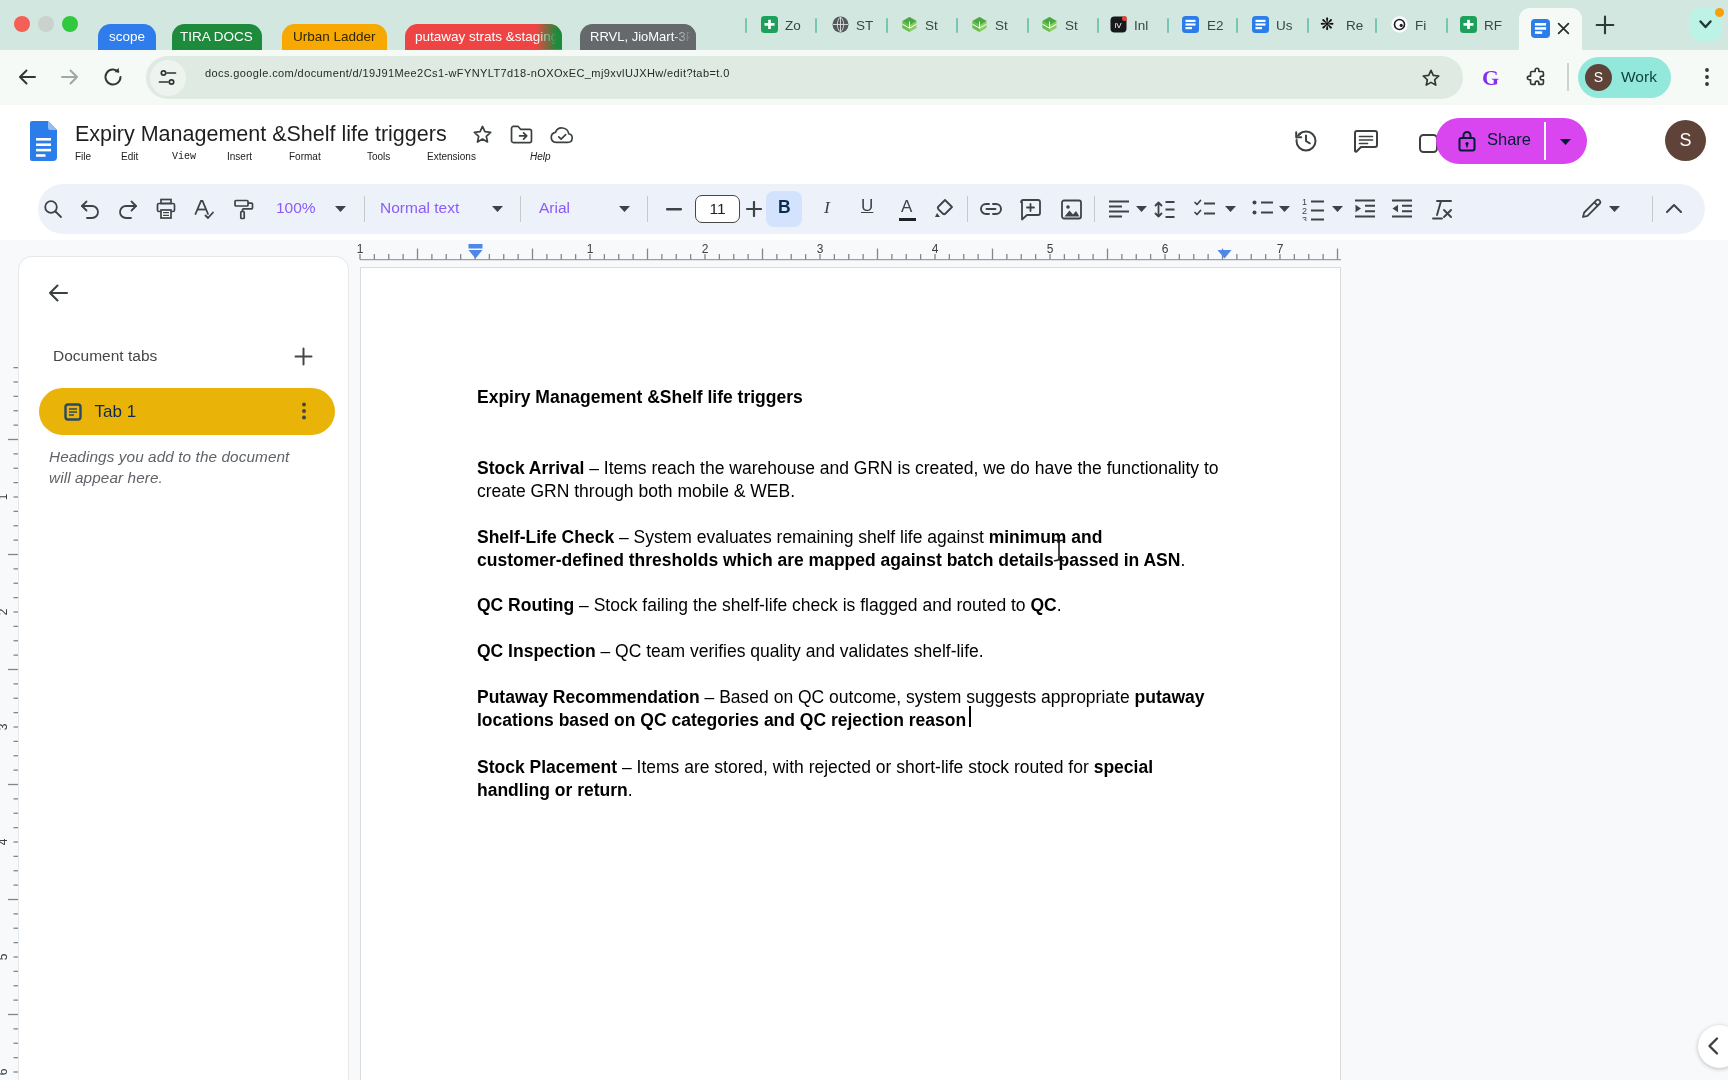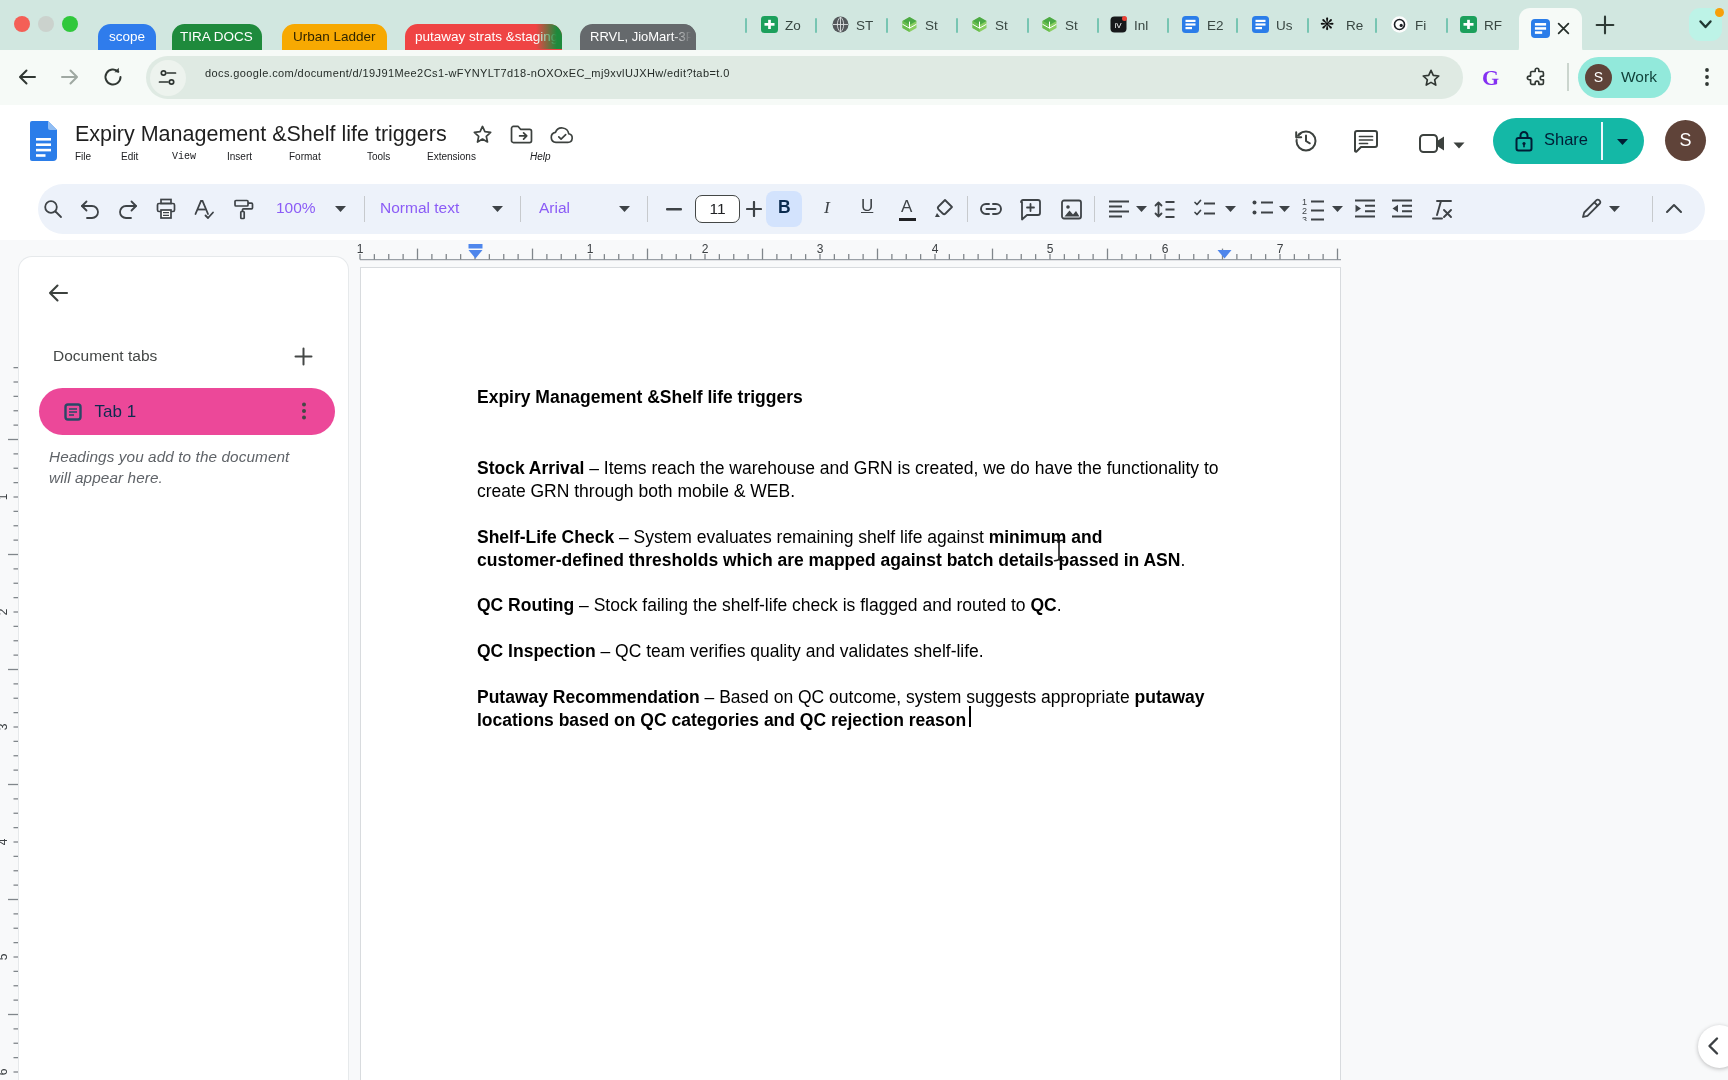--- a/index.html
+++ b/index.html
@@ -262,21 +262,21 @@
       <path d="M6.5 7.5h13M6.5 11h13M6.5 14.5h8" stroke="#3c413e" stroke-width="1.7" stroke-linecap="round"></path>
     </svg>
   <svg class="abs" style="left:1419px; top:29px;" width="27" height="19" viewBox="0 0 27 19">
       <rect x="1" y="1" width="17" height="17" rx="3.5" stroke="#3c413e" stroke-width="2" fill="none"></rect>
       <path d="M18 7l7-4.5v14L18 12z" fill="#3c413e"></path>
     </svg>
   <svg class="abs" style="left:1452px; top:36px;" width="14" height="9" viewBox="0 0 14 9">
       <path d="M1.5 1.5L7 7.5l5.5-6z" fill="#3c413e"></path>
     </svg>
 
-  <div class="abs" style="left:1493px; top:13px; width:151px; height:46px; background:#14b8a6; border-radius:23px;">
+  <div class="abs" style="left:1436px; top:13px; width:151px; height:46px; background:#d946ef; border-radius:23px;">
     <div class="abs" style="left:108px; top:4px; width:1.5px; height:38px; background:#eef7fd;"></div>
     <svg class="abs" style="left:22px; top:12px;" width="18" height="22" viewBox="0 0 18 22">
         <rect x="1.5" y="8" width="15" height="12.5" rx="2" stroke="#001d35" stroke-width="2" fill="none"></rect>
         <path d="M5.5 8V5.5a3.5 3.5 0 0 1 7 0V8" stroke="#001d35" stroke-width="2" fill="none"></path>
         <circle cx="9" cy="13.5" r="1.6" fill="#001d35"></circle>
         <path d="M9 14.5v2.2" stroke="#001d35" stroke-width="1.6" stroke-linecap="round"></path>
       </svg>
     <div class="abs" style="left:51px; top:12px; font-size:16.5px; font-weight:500; color:#001d35;">Share</div>
     <svg class="abs" style="left:123px; top:20px;" width="13" height="8" viewBox="0 0 13 8">
         <path d="M1 1l5.5 6L12 1z" fill="#001d35"></path>
@@ -576,21 +576,21 @@
 </svg>
 
 <div id="sidebar" class="abs">
   <svg class="abs" style="left:27px; top:24px;" width="24" height="24" viewBox="0 0 24 24">
       <path d="M21 12H4M11.5 4.5L4 12l7.5 7.5" stroke="#3c413e" stroke-width="2.1" fill="none" stroke-linecap="round" stroke-linejoin="round"></path>
     </svg>
   <div class="abs" style="left:34px; top:90px; font-size:15.5px; font-weight:500; color:#444746;">Document tabs</div>
   <svg class="abs" style="left:275px; top:90px;" width="19" height="19" viewBox="0 0 19 19">
       <path d="M9.5 1.5v16M1.5 9.5h16" stroke="#444746" stroke-width="2" stroke-linecap="round"></path>
     </svg>
-  <div class="abs" style="left:19.5px; top:130.5px; width:296px; height:47px; background:#ec4899; border-radius:23.5px;">
+  <div class="abs" style="left:19.5px; top:130.5px; width:296px; height:47px; background:#eab308; border-radius:23.5px;">
     <svg class="abs" style="left:25px; top:15px;" width="18" height="18" viewBox="0 0 18 18">
         <rect x="1.5" y="1.5" width="15" height="15" rx="2.5" stroke="#274966" stroke-width="2.4" fill="none"></rect>
         <path d="M5 6h8M5 9h8M5 12h5" stroke="#274966" stroke-width="1.7"></path>
       </svg>
     <div class="abs" style="left:56px; top:14px; font-size:17px; font-weight:500; color:#0d2c50;">Tab 1</div>
     <svg class="abs" style="left:255px; top:13px;" width="20" height="20" viewBox="0 0 20 20">
         <circle cx="10" cy="3.5" r="2" fill="#444746"></circle>
         <circle cx="10" cy="10" r="2" fill="#444746"></circle>
         <circle cx="10" cy="16.5" r="2" fill="#444746"></circle>
       </svg>
@@ -598,20 +598,21 @@
   <div class="abs" style="left:30px; top:190px; width:260px; font-size:15.3px; font-style:italic; color:#5f6368; line-height:20.5px; letter-spacing:0.1px;">Headings you add to the document will appear here.</div>
 </div>
 
 <div id="page" class="abs">
   <div class="doc" style="top:118px; font-size:17.5px; line-height:22px; font-weight:bold;">Expiry Management &amp;Shelf life triggers</div>
   <div class="doc" style="top:189px;"><b>Stock Arrival</b> – Items reach the warehouse and GRN is created, we do have the functionality to<br>create GRN through both mobile &amp; WEB.</div>
   <div class="doc" style="top:258px;"><b>Shelf-Life Check</b> – System evaluates remaining shelf life against <b>minimum and<br>customer-defined thresholds which are mapped against batch details passed in ASN</b>.</div>
   <div class="doc" style="top:326px;"><b>QC Routing</b> – Stock failing the shelf-life check is flagged and routed to <b>QC</b>.</div>
   <div class="doc" style="top:372px;"><b>QC Inspection</b> – QC team verifies quality and validates shelf-life.</div>
   <div class="doc" style="top:418px;"><b>Putaway Recommendation</b> – Based on QC outcome, system suggests appropriate <b>putaway<br>locations based on QC categories and QC rejection reason</b></div>
+  <div class="doc" style="top:488px;"><b>Stock Placement</b> – Items are stored, with rejected or short-life stock routed for <b>special<br>handling or return</b>.</div>
   <div class="abs" style="left:608px; top:438px; width:2px; height:21px; background:#000;"></div>
 </div>
 
 <svg class="abs" style="left:1051px; top:539px;" width="16" height="23" viewBox="0 0 16 23">
     <path d="M8 3.5v16M8 3.5c0-1.5-2.5-2.2-4.5-2.2M8 3.5c0-1.5 2.5-2.2 4.5-2.2M8 19.5c0 1.5-2.5 2.2-4.5 2.2M8 19.5c0 1.5 2.5 2.2 4.5 2.2" stroke="#1a1a1a" stroke-width="1.6" fill="none" stroke-linecap="round"></path>
   </svg>
 
 <div class="abs" style="left:1698px; top:1025px; width:43px; height:43px; border-radius:50%; background:#fff; box-shadow:0 1px 4px rgba(0,0,0,0.25);"></div>
 <svg class="abs" style="left:1706px; top:1036px;" width="14" height="20" viewBox="0 0 14 20">
     <path d="M11 2.5L3.5 10l7.5 7.5" stroke="#3c4043" stroke-width="2.4" fill="none" stroke-linecap="round" stroke-linejoin="round"></path>

